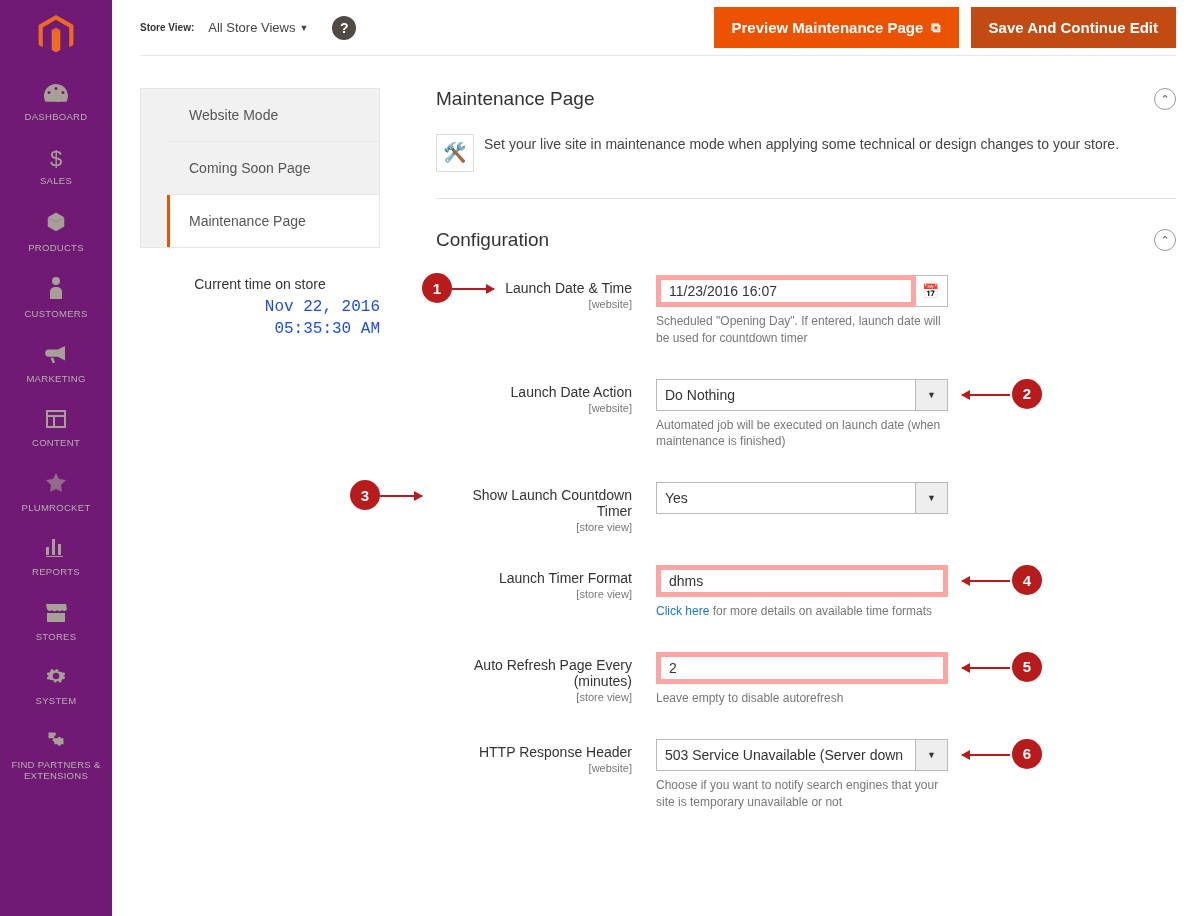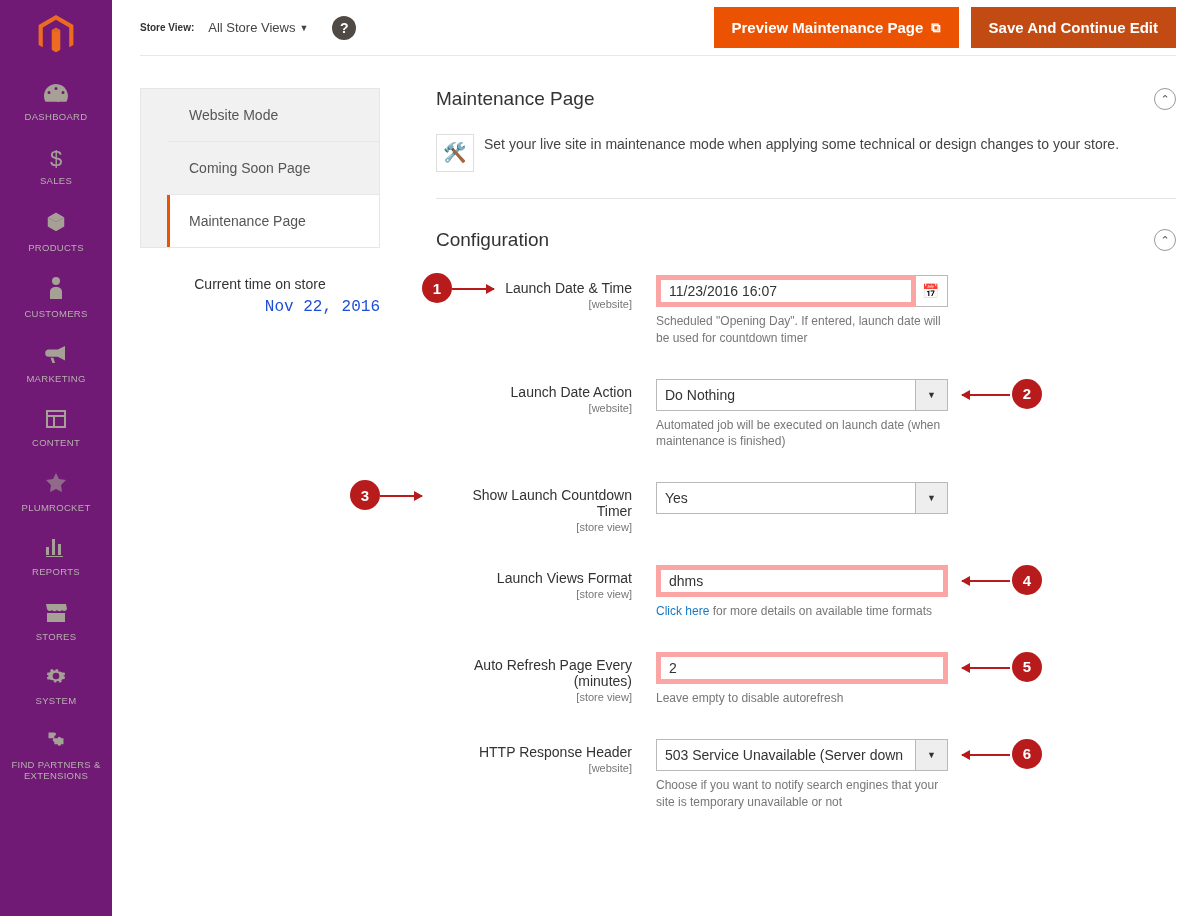--- a/index.html
+++ b/index.html
@@ -199,20 +199,21 @@
 
       <div class="col-left">
         <div class="tabs-panel">
           <div class="tab-item">Website Mode</div>
           <div class="tab-item">Coming Soon Page</div>
           <div class="tab-item active">Maintenance Page</div>
         </div>
         <div class="time-box">
           <div class="heading">Current time on store</div>
           <div class="mono">Nov 22, 2016</div>
+          <div class="mono">05:35:30 AM</div>
         </div>
       </div>
 
       <div class="col-right">
 
         <div class="section">
           <div class="section-header">
             <div class="section-title">Maintenance Page</div>
             <div class="collapse-btn">
               <span>⌃</span>
@@ -276,21 +277,21 @@
             <div class="form-control-col">
               <div class="form-select">
                 <div class="sel-text">Yes</div>
                 <div class="sel-btn">▼</div>
               </div>
             </div>
           </div>
 
           <div class="form-row">
             <div class="form-label-col">
-              <div class="form-label">Launch Views Format</div>
+              <div class="form-label">Launch Timer Format</div>
               <div class="form-scope">[store view]</div>
             </div>
             <div class="form-control-col">
               <input class="form-input" value="dhms" style="">
               <div class="form-hint">
                 <a href="#">Click here</a><span> for more details on available time formats</span>
               </div>
             </div>
             <div class="arrow-left" style="left:526px; top:15px; width:48px;"></div>
             <div class="marker" style="left:576px; top:0;">4</div>

